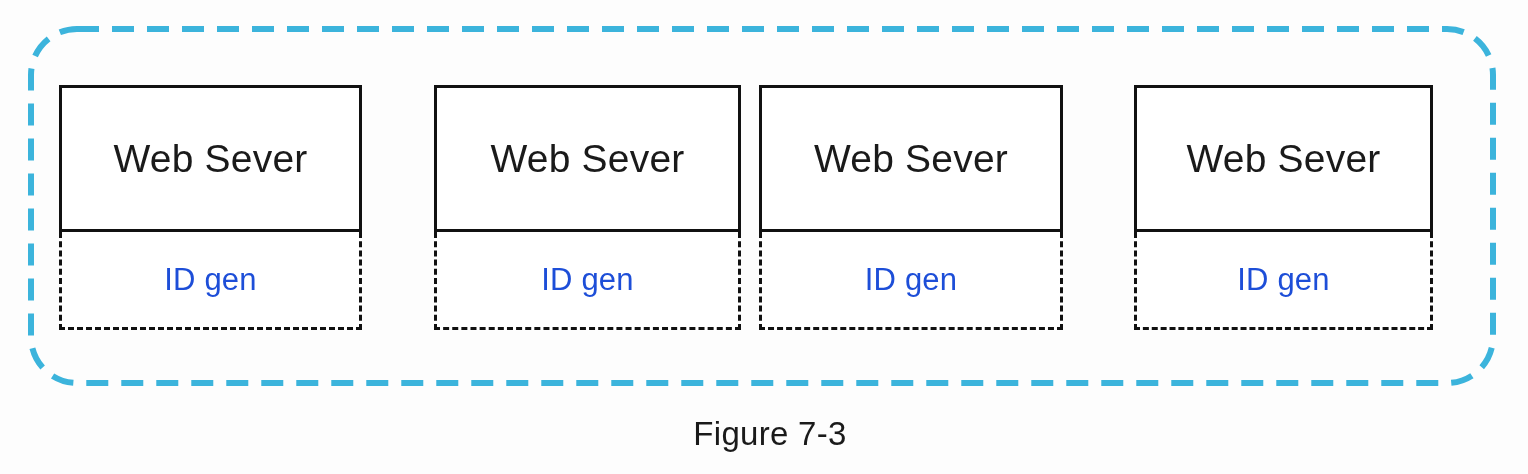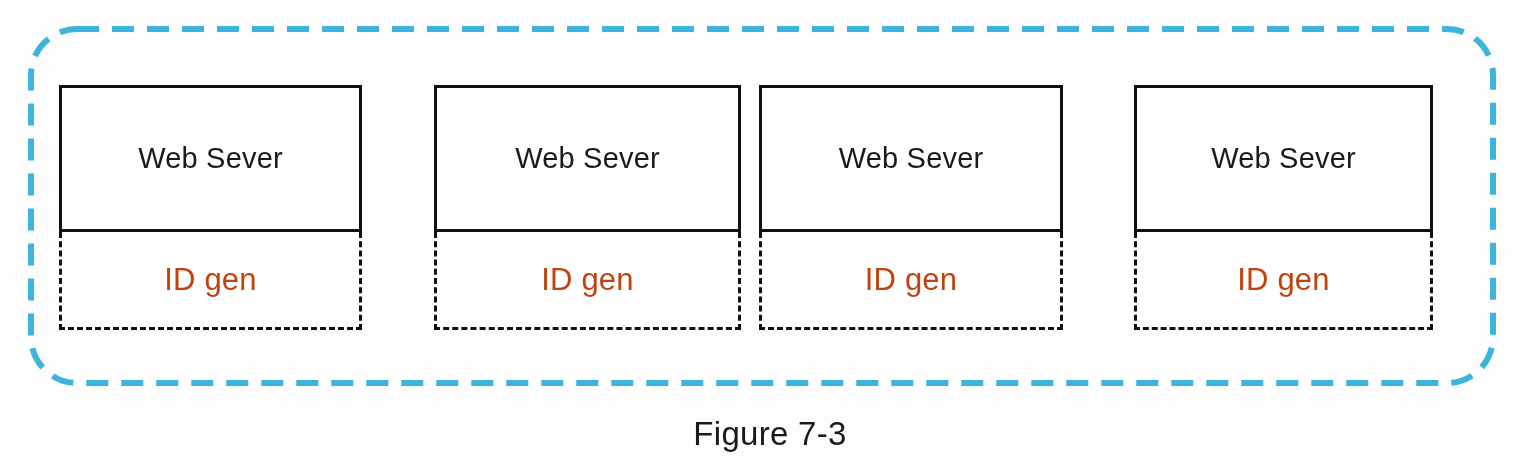--- a/index.html
+++ b/index.html
@@ -62,21 +62,21 @@
     box-sizing: border-box;
     height: 147px;
     border: 3px solid #111111;
     background: #ffffff;
     display: flex;
     align-items: center;
     justify-content: center;
   }
 
   .web-server-label {
-    font-size: 29px;
+    font-size: 39px;
     color: #1a1a1a;
     letter-spacing: 0.2px;
     line-height: 1;
     white-space: nowrap;
     text-align: center;
   }
 
   
   .id-gen-box {
     box-sizing: border-box;
@@ -86,21 +86,21 @@
     border-right: 3px dashed #111111;
     border-bottom: 3px dashed #111111;
     border-top: 0;
     display: flex;
     align-items: center;
     justify-content: center;
   }
 
   .id-gen-label {
     font-size: 31px;
-    color: #c2410c;
+    color: #1d4ed8;
     letter-spacing: 0.2px;
     line-height: 1;
     white-space: nowrap;
   }
 
   
   #figure-caption {
     position: absolute;
     left: 0;
     top: 414px;

